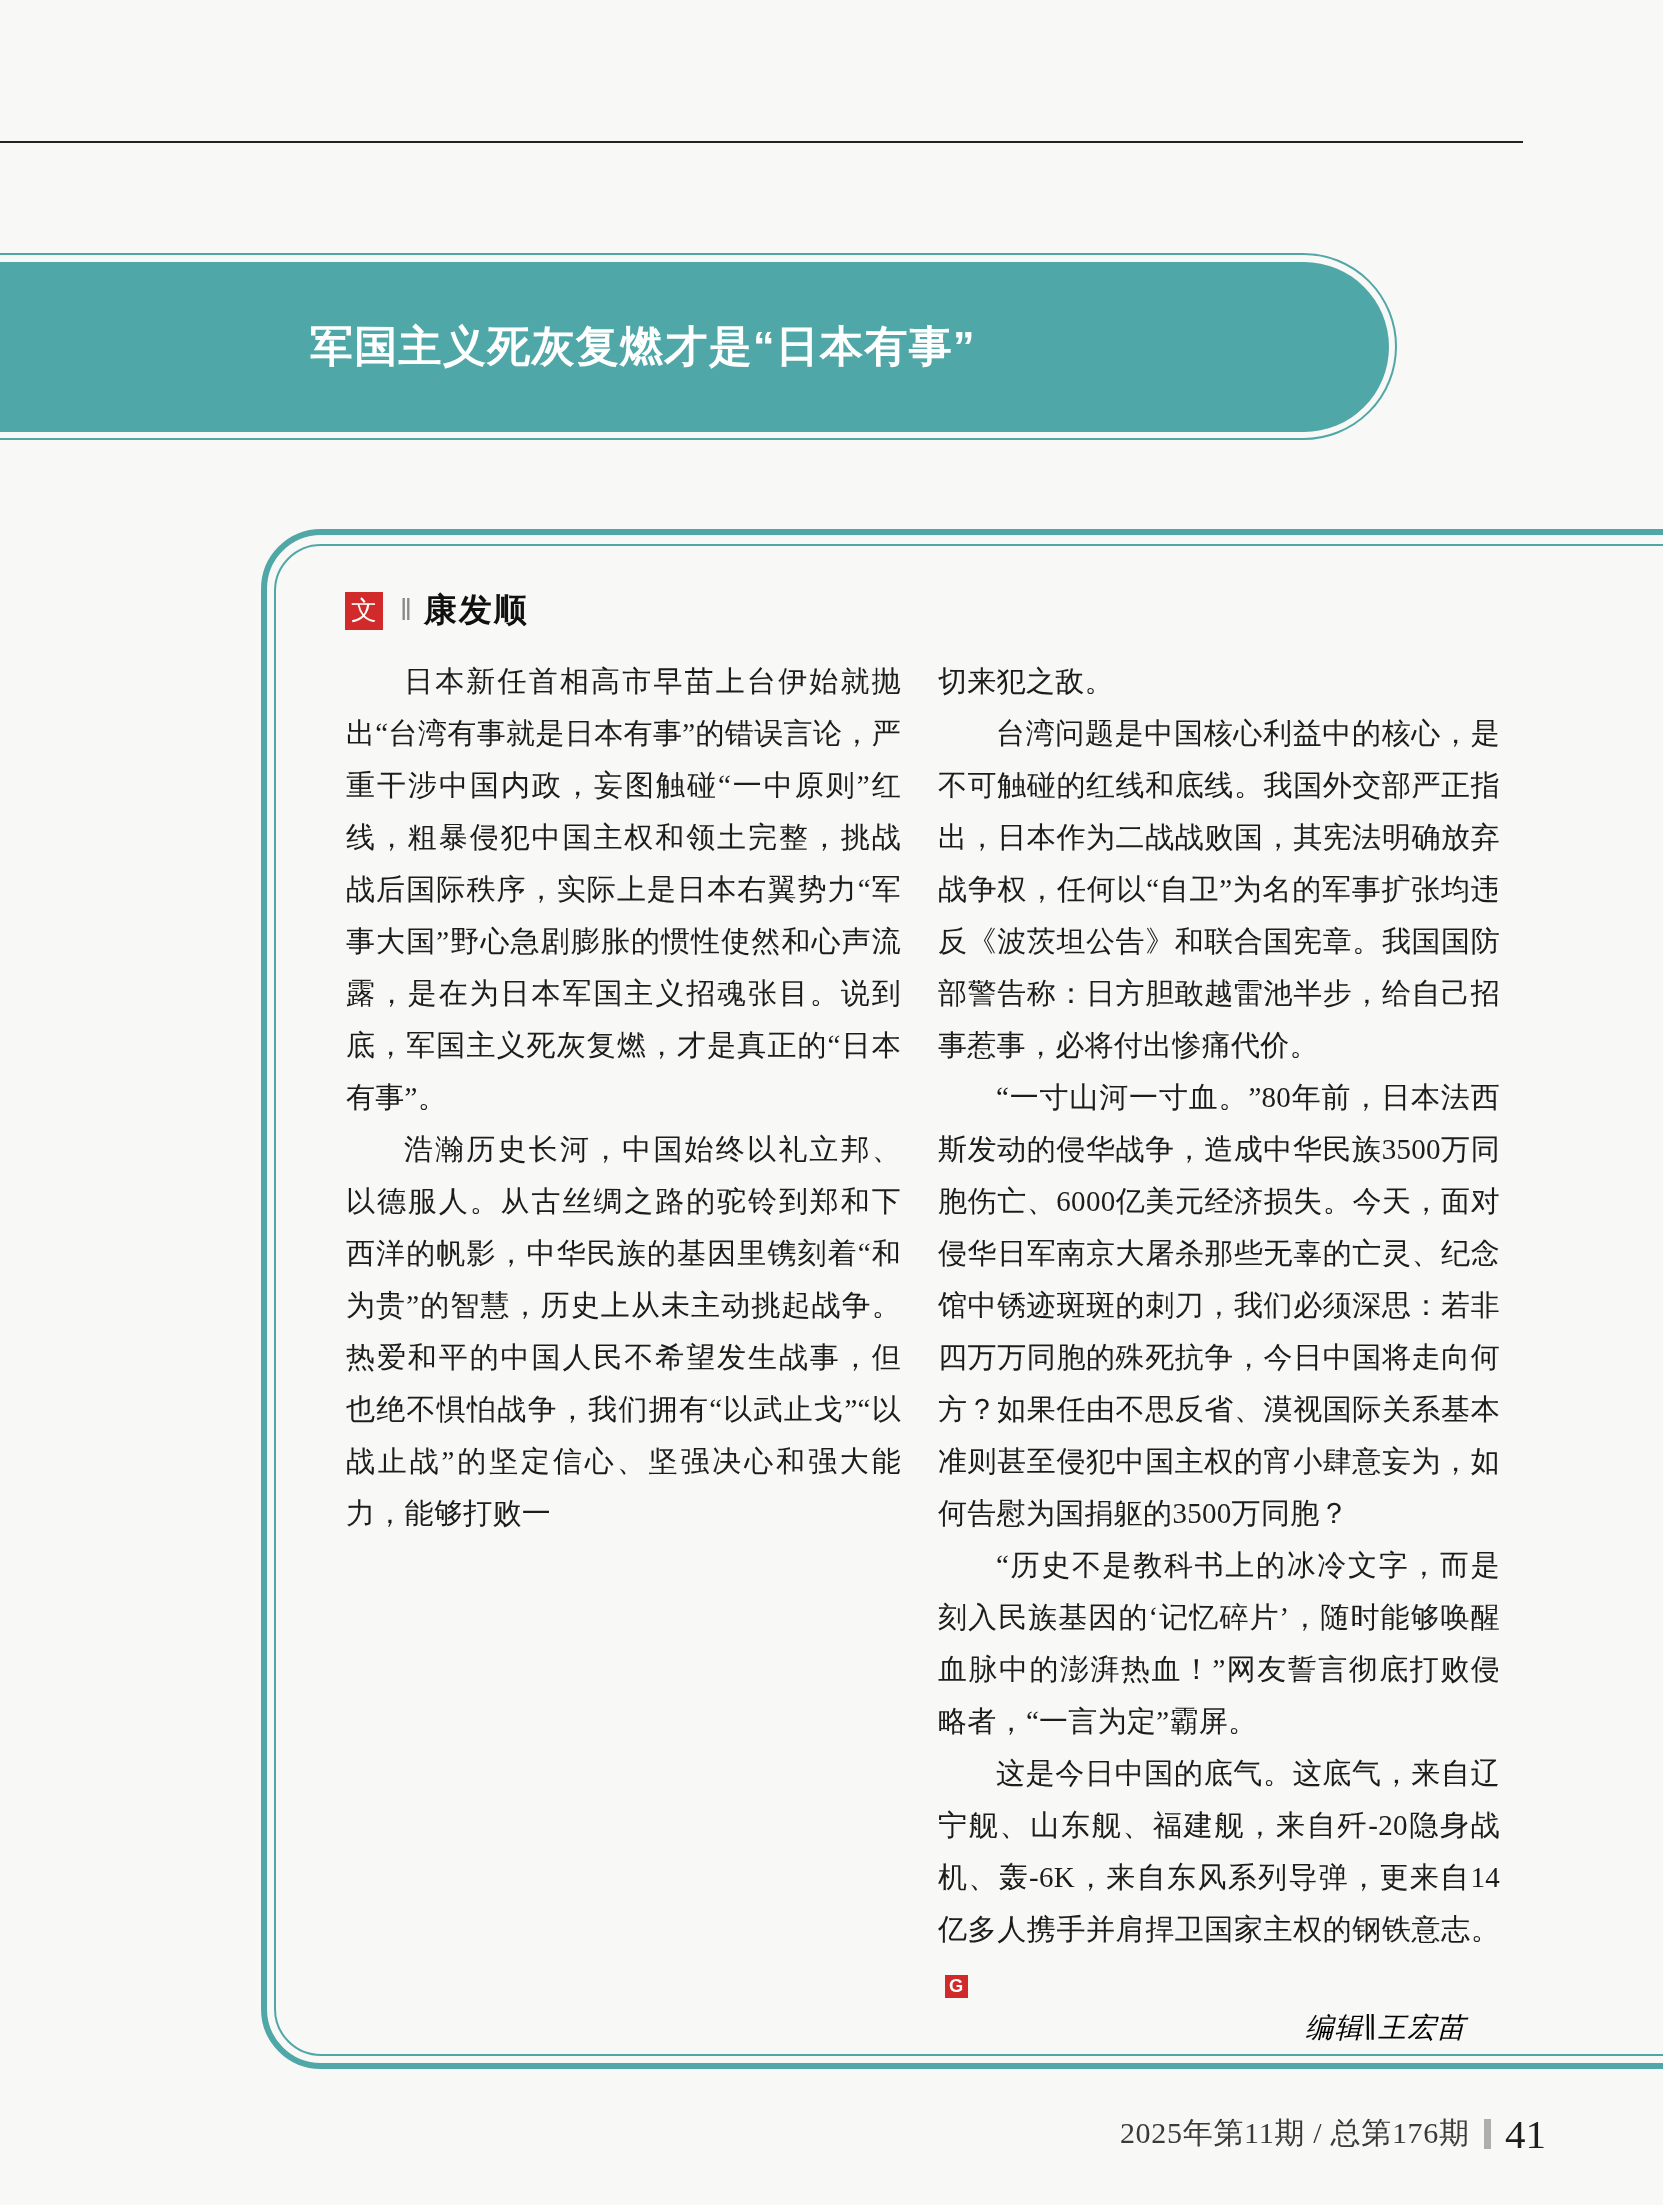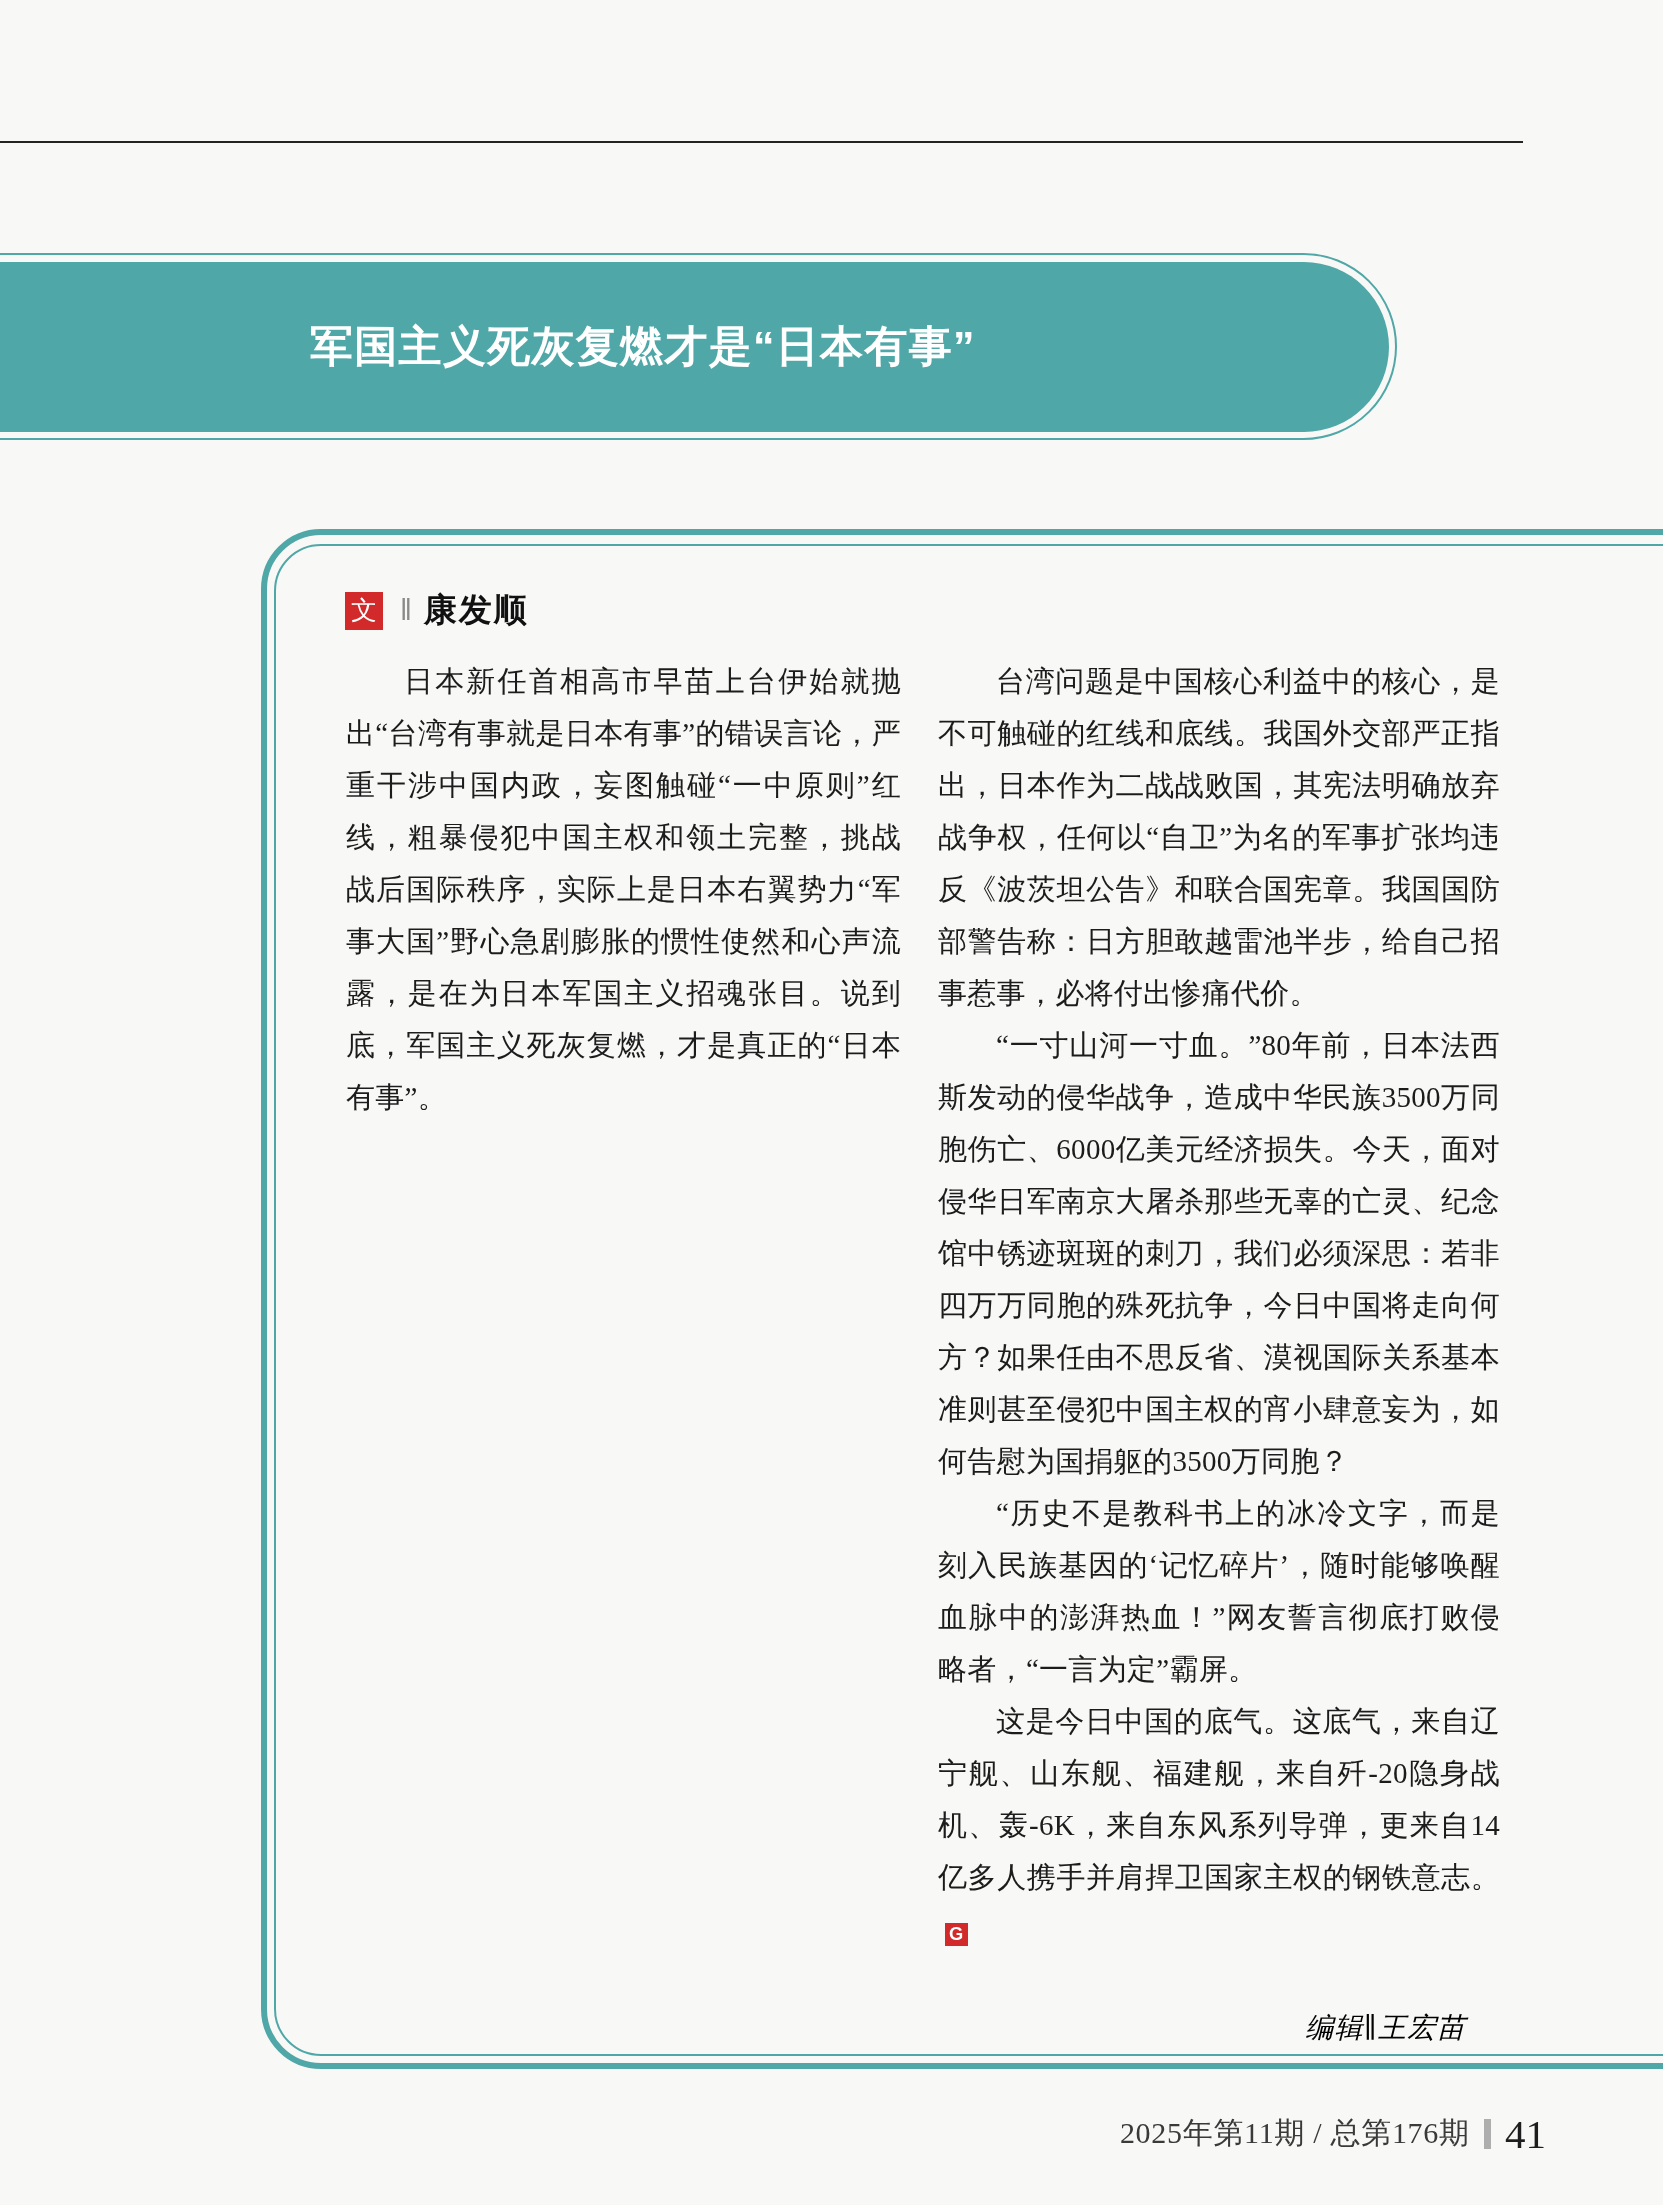--- a/index.html
+++ b/index.html
@@ -104,23 +104,25 @@
 <div class="box-inner"></div>
 
 <div class="byline">
   <span class="byline-badge">文</span>
   <span class="byline-sep">‖</span>
   <span class="byline-name">康发顺</span>
 </div>
 
 <div class="col col-left">
   <p>日本新任首相高市早苗上台伊始就抛出“台湾有事就是日本有事”的错误言论，严重干涉中国内政，妄图触碰“一中原则”红线，粗暴侵犯中国主权和领土完整，挑战战后国际秩序，实际上是日本右翼势力“军事大国”野心急剧膨胀的惯性使然和心声流露，是在为日本军国主义招魂张目。说到底，军国主义死灰复燃，才是真正的“日本有事”。</p>
+  <p>浩瀚历史长河，中国始终以礼立邦、以德服人。从古丝绸之路的驼铃到郑和下西洋的帆影，中华民族的基因里镌刻着“和为贵”的智慧，历史上从未主动挑起战争。热爱和平的中国人民不希望发生战事，但也绝不惧怕战争，我们拥有“以武止戈”“以战止战”的坚定信心、坚强决心和强大能力，能够打败一</p>
 </div>
 
 <div class="col col-right">
+  <p class="noindent">切来犯之敌。</p>
   <p>台湾问题是中国核心利益中的核心，是不可触碰的红线和底线。我国外交部严正指出，日本作为二战战败国，其宪法明确放弃战争权，任何以“自卫”为名的军事扩张均违反《波茨坦公告》和联合国宪章。我国国防部警告称：日方胆敢越雷池半步，给自己招事惹事，必将付出惨痛代价。</p>
   <p>“一寸山河一寸血。”80年前，日本法西斯发动的侵华战争，造成中华民族3500万同胞伤亡、6000亿美元经济损失。今天，面对侵华日军南京大屠杀那些无辜的亡灵、纪念馆中锈迹斑斑的刺刀，我们必须深思：若非四万万同胞的殊死抗争，今日中国将走向何方？如果任由不思反省、漠视国际关系基本准则甚至侵犯中国主权的宵小肆意妄为，如何告慰为国捐躯的3500万同胞？</p>
   <p>“历史不是教科书上的冰冷文字，而是刻入民族基因的‘记忆碎片’，随时能够唤醒血脉中的澎湃热血！”网友誓言彻底打败侵略者，“一言为定”霸屏。</p>
   <p><span>这是今日中国的底气。这底气，来自辽宁舰、山东舰、福建舰，来自歼-20隐身战机、轰-6K，来自东风系列导弹，更来自14亿多人携手并肩捍卫国家主权的钢铁意志。</span><span class="endmark">G</span></p>
 </div>
 
 <div class="editor">编辑∥王宏苗</div>
 
 <div class="footer">
   <span class="footer-issue">2025年第11期 / 总第176期</span>

